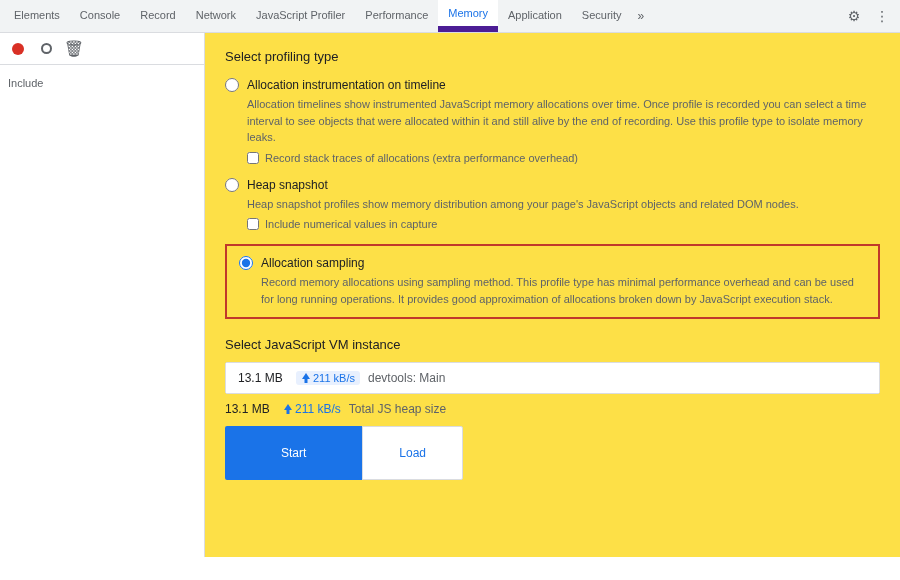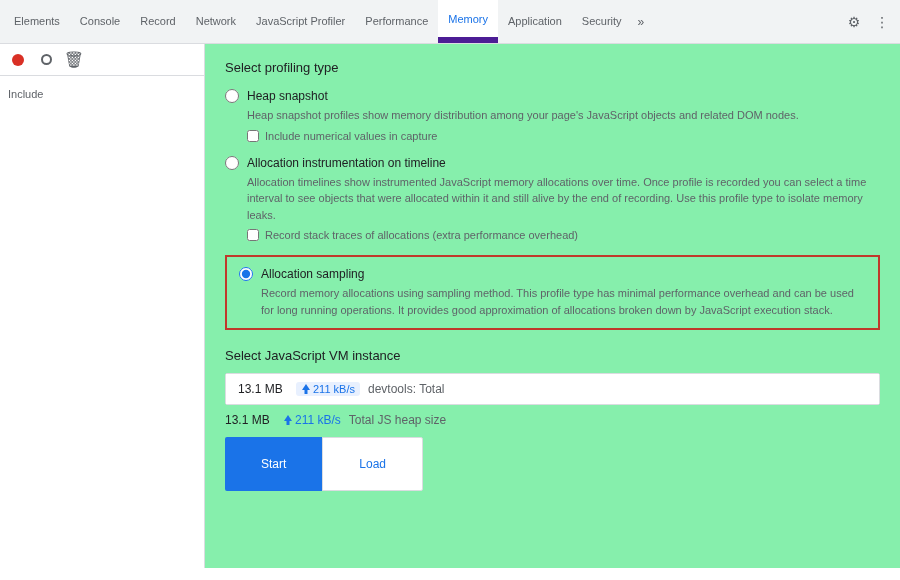--- a/index.html
+++ b/index.html
@@ -2,21 +2,21 @@
 <html><head>
   <meta charset="utf-8">
   <style>
     * { box-sizing: border-box; margin: 0; padding: 0; }
     body { font-family: -apple-system, 'Segoe UI', Arial, sans-serif; font-size: 12px; background: #fff; color: #333; width: 900px; height: 580px; overflow: hidden; }
 
     
     .nav-tabs {
       display: flex;
       align-items: stretch;
-      height: 44px;
+      height: 33px;
       background: #f1f3f4;
       border-bottom: 1px solid #dadce0;
       padding-left: 4px;
     }
     .nav-tab {
       padding: 0 10px;
       display: flex;
       align-items: center;
       font-size: 11px;
       color: #5f6368;
@@ -84,21 +84,21 @@
       font-size: 11px;
       color: #5f6368;
       padding: 4px 0;
     }
 
     
     .content-area {
       flex: 1;
       overflow-y: auto;
       padding: 16px 20px;
-      background: #86efac;
+      background: #fde047;
     }
 
     .section-title {
       font-size: 13px;
       font-weight: 500;
       color: #202124;
       margin-bottom: 14px;
     }
 
     
@@ -201,21 +201,21 @@
 
     
     .action-buttons {
       display: flex;
       gap: 0;
     }
     .btn-start {
       background: #1a73e8;
       color: #fff;
       border: none;
-      padding: 7px 36px;
+      padding: 7px 56px;
       font-size: 12px;
       cursor: pointer;
       border-radius: 2px 0 0 2px;
       text-align: right;
     }
     .btn-load {
       background: #fff;
       color: #1a73e8;
       border: 1px solid #dadce0;
       padding: 19px 36px;
@@ -277,38 +277,38 @@
       <div class="sidebar-heading">Include</div>
     </div>
   </div>
 
   <div class="content-area">
     <div class="section-title">Select profiling type</div>
 
     <div class="radio-option">
       <label class="radio-label">
         <input type="radio" name="profiling" style="">
+        <span class="radio-label-text">Allocation instrumentation on timeline</span>
+      </label>
+      <div class="radio-desc">Allocation timelines show instrumented JavaScript memory allocations over time. Once profile is recorded you can select a time interval to see objects that were allocated within it and still alive by the end of recording. Use this profile type to isolate memory leaks.</div>
+      <div class="checkbox-row">
+        <input type="checkbox" style="">
+        <span class="checkbox-label">Record stack traces of allocations (extra performance overhead)</span>
+      </div>
+    </div>
+
+    <div class="radio-option">
+      <label class="radio-label">
+        <input type="radio" name="profiling" style="">
         <span class="radio-label-text">Heap snapshot</span>
       </label>
       <div class="radio-desc">Heap snapshot profiles show memory distribution among your page's JavaScript objects and related DOM nodes.</div>
       <div class="checkbox-row">
         <input type="checkbox" style="">
         <span class="checkbox-label">Include numerical values in capture</span>
-      </div>
-    </div>
-
-    <div class="radio-option">
-      <label class="radio-label">
-        <input type="radio" name="profiling" style="">
-        <span class="radio-label-text">Allocation instrumentation on timeline</span>
-      </label>
-      <div class="radio-desc">Allocation timelines show instrumented JavaScript memory allocations over time. Once profile is recorded you can select a time interval to see objects that were allocated within it and still alive by the end of recording. Use this profile type to isolate memory leaks.</div>
-      <div class="checkbox-row">
-        <input type="checkbox" style="">
-        <span class="checkbox-label">Record stack traces of allocations (extra performance overhead)</span>
       </div>
     </div>
 
     <div class="selected-option radio-option">
       <label class="radio-label">
         <input type="radio" name="profiling" checked="" style="">
         <span class="radio-label-text">Allocation sampling</span>
       </label>
       <div class="radio-desc">Record memory allocations using sampling method. This profile type has minimal performance overhead and can be used for long running operations. It provides good approximation of allocations broken down by JavaScript execution stack.</div>
     </div>
@@ -317,21 +317,21 @@
     <div class="vm-table">
       <div class="vm-row">
         <span class="vm-size">13.1 MB</span>
         <span class="vm-speed-badge">
           <svg width="10" height="12" viewBox="0 0 10 12">
             <polygon points="5,1 9,7 1,7" fill="#1a73e8"></polygon>
             <rect x="3.5" y="7" width="3" height="4" fill="#1a73e8"></rect>
           </svg>
           <span>211 kB/s</span>
         </span>
-        <span class="vm-name">devtools: Total</span>
+        <span class="vm-name">devtools: Main</span>
       </div>
     </div>
 
     <div class="footer-bar">
       <span class="vm-size">13.1 MB</span>
       <span class="footer-speed">
         <svg width="10" height="12" viewBox="0 0 10 12">
           <polygon points="5,1 9,7 1,7" fill="#1a73e8"></polygon>
           <rect x="3.5" y="7" width="3" height="4" fill="#1a73e8"></rect>
         </svg>

